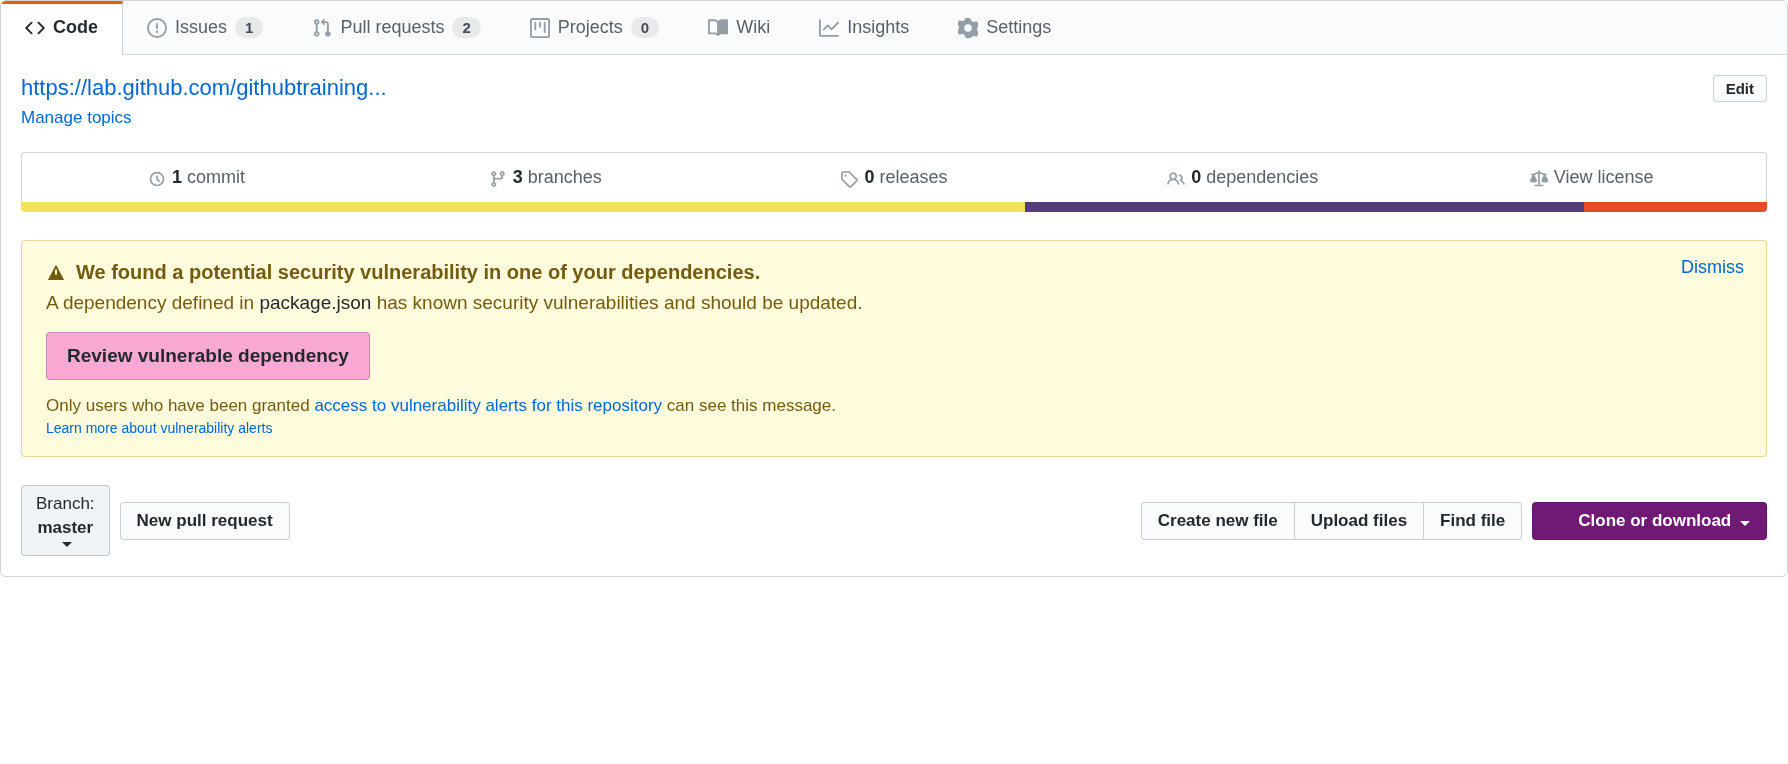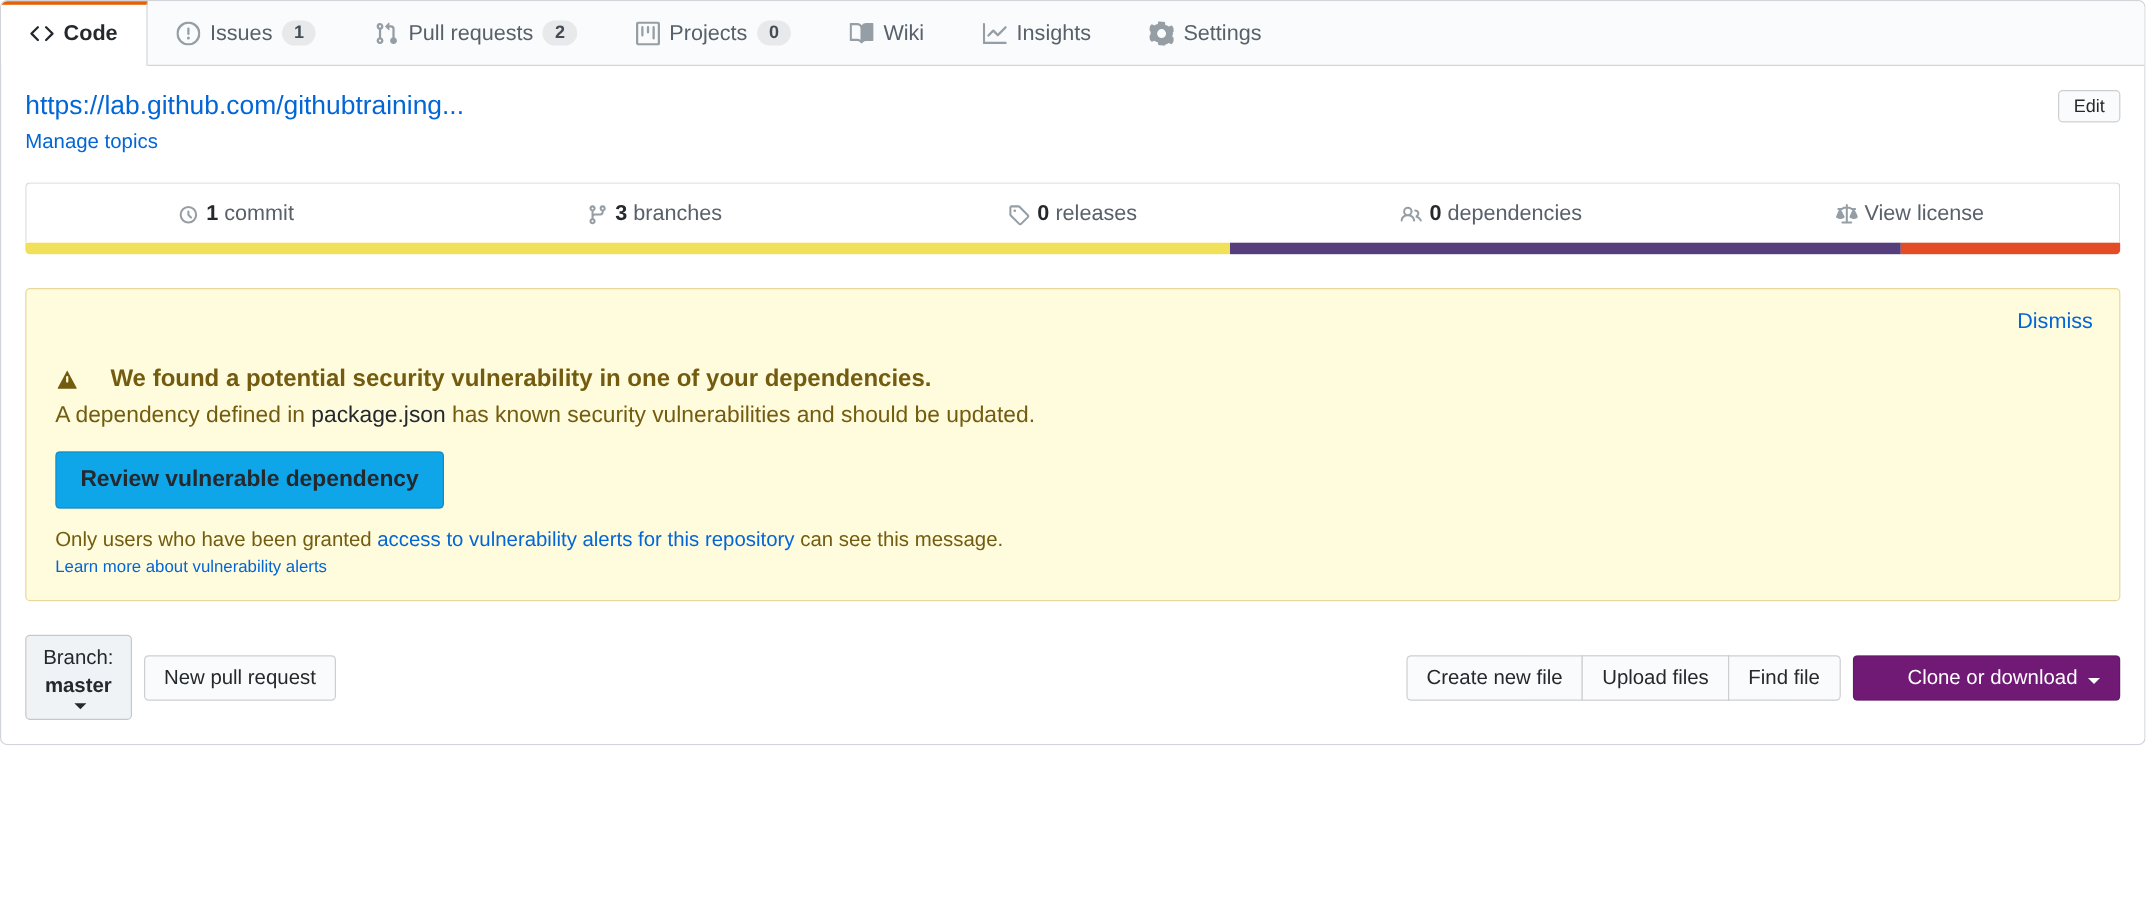--- a/index.html
+++ b/index.html
@@ -72,21 +72,21 @@
   text-decoration: none;
   display: inline-block;
   margin-bottom: 24px;
 }
 .btn {
   background: #fafbfc;
   border: 1px solid rgba(27,31,35,0.2);
   border-radius: 4px;
   padding: 8px 16px;
   font-size: 17px;
-  font-weight: 400;
+  font-weight: 700;
   color: #24292e;
   cursor: pointer;
 }
 .btn-sm { padding: 4px 12px; font-size: 15px; }
 .btn-primary {
   background: #701a75;
   border-color: rgba(27,31,35,0.2);
   color: #fff;
   padding-left: 45px;
 }
@@ -129,37 +129,36 @@
   position: relative;
   color: #735c0f;
 }
 .flash h3 {
   font-size: 20px;
   font-weight: 700;
   margin-bottom: 8px;
   color: #735c0f;
   display: flex;
   align-items: center;
-  gap: 26px;
-  margin-top: 44px;
+  gap: 10px;
 }
 .flash h3 .icon { width: 20px; height: 20px; fill: #735c0f; }
 .flash p { font-size: 19px; margin-bottom: 18px; color: #735c0f; }
 .flash p strong { color: #24292e; font-weight: 400; }
 .flash .note { font-size: 17px; margin-top: 16px; margin-bottom: 4px; }
 .flash a { color: #0366d6; text-decoration: none; }
 .flash .dismiss {
   position: absolute;
   top: 16px; right: 22px;
   background: none; border: none;
   color: #0366d6; font-size: 18px;
   cursor: pointer;
 }
 .flash .review-btn {
-  background: #0ea5e9;
+  background: #f9a8d4;
   border: 1px solid rgba(27,31,35,0.2);
   border-radius: 4px;
   padding: 12px 20px;
   font-size: 19px;
   font-weight: 600;
   color: #24292e;
   cursor: pointer;
 }
 .toolbar {
   display: flex;

